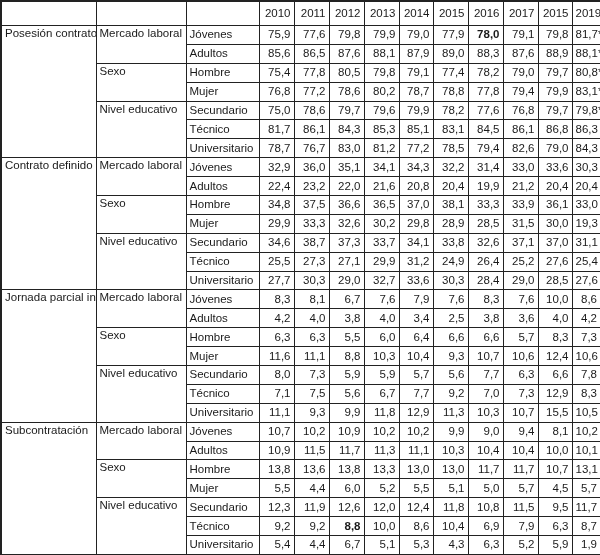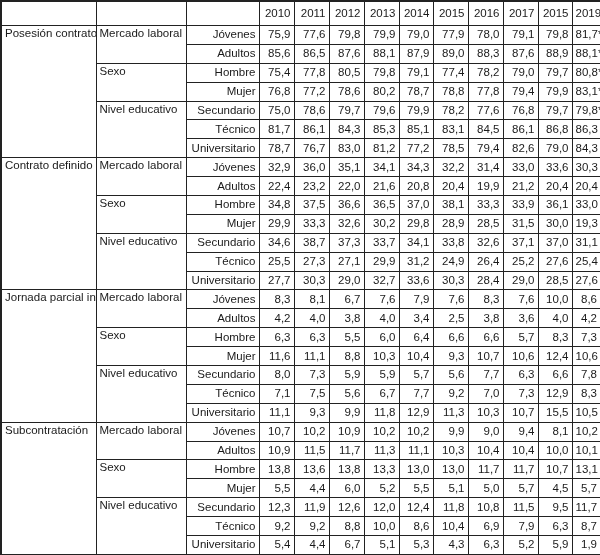--- a/index.html
+++ b/index.html
@@ -18,23 +18,23 @@
     height: 17.9px;
     line-height: 15px;
     white-space: nowrap;
     overflow: hidden;
     font-weight: normal;
   }
   table.data-table tr.header-row th { height: 23px; text-align: right; }
   td.cat { vertical-align: top; padding-top: 2px; white-space: normal; line-height: 14px; }
   td.group { vertical-align: top; padding-top: 2px; margin-top: 32px; }
   td.group.italic { }
-  td.sub { text-align: right; }
+  td.sub { text-align: left; }
   td.num { text-align: right; padding-right: 4px; }
-  td.num.bold { font-weight: normal; }
+  td.num.bold { font-weight: bold; }
   .outer { border: 2px solid #222; }
 </style>
 </head>
 <body>
 
 <table class="data-table outer">
   <colgroup>
     <col style="width:95px">
       <col style="width:90px">
       <col style="width:73px">

